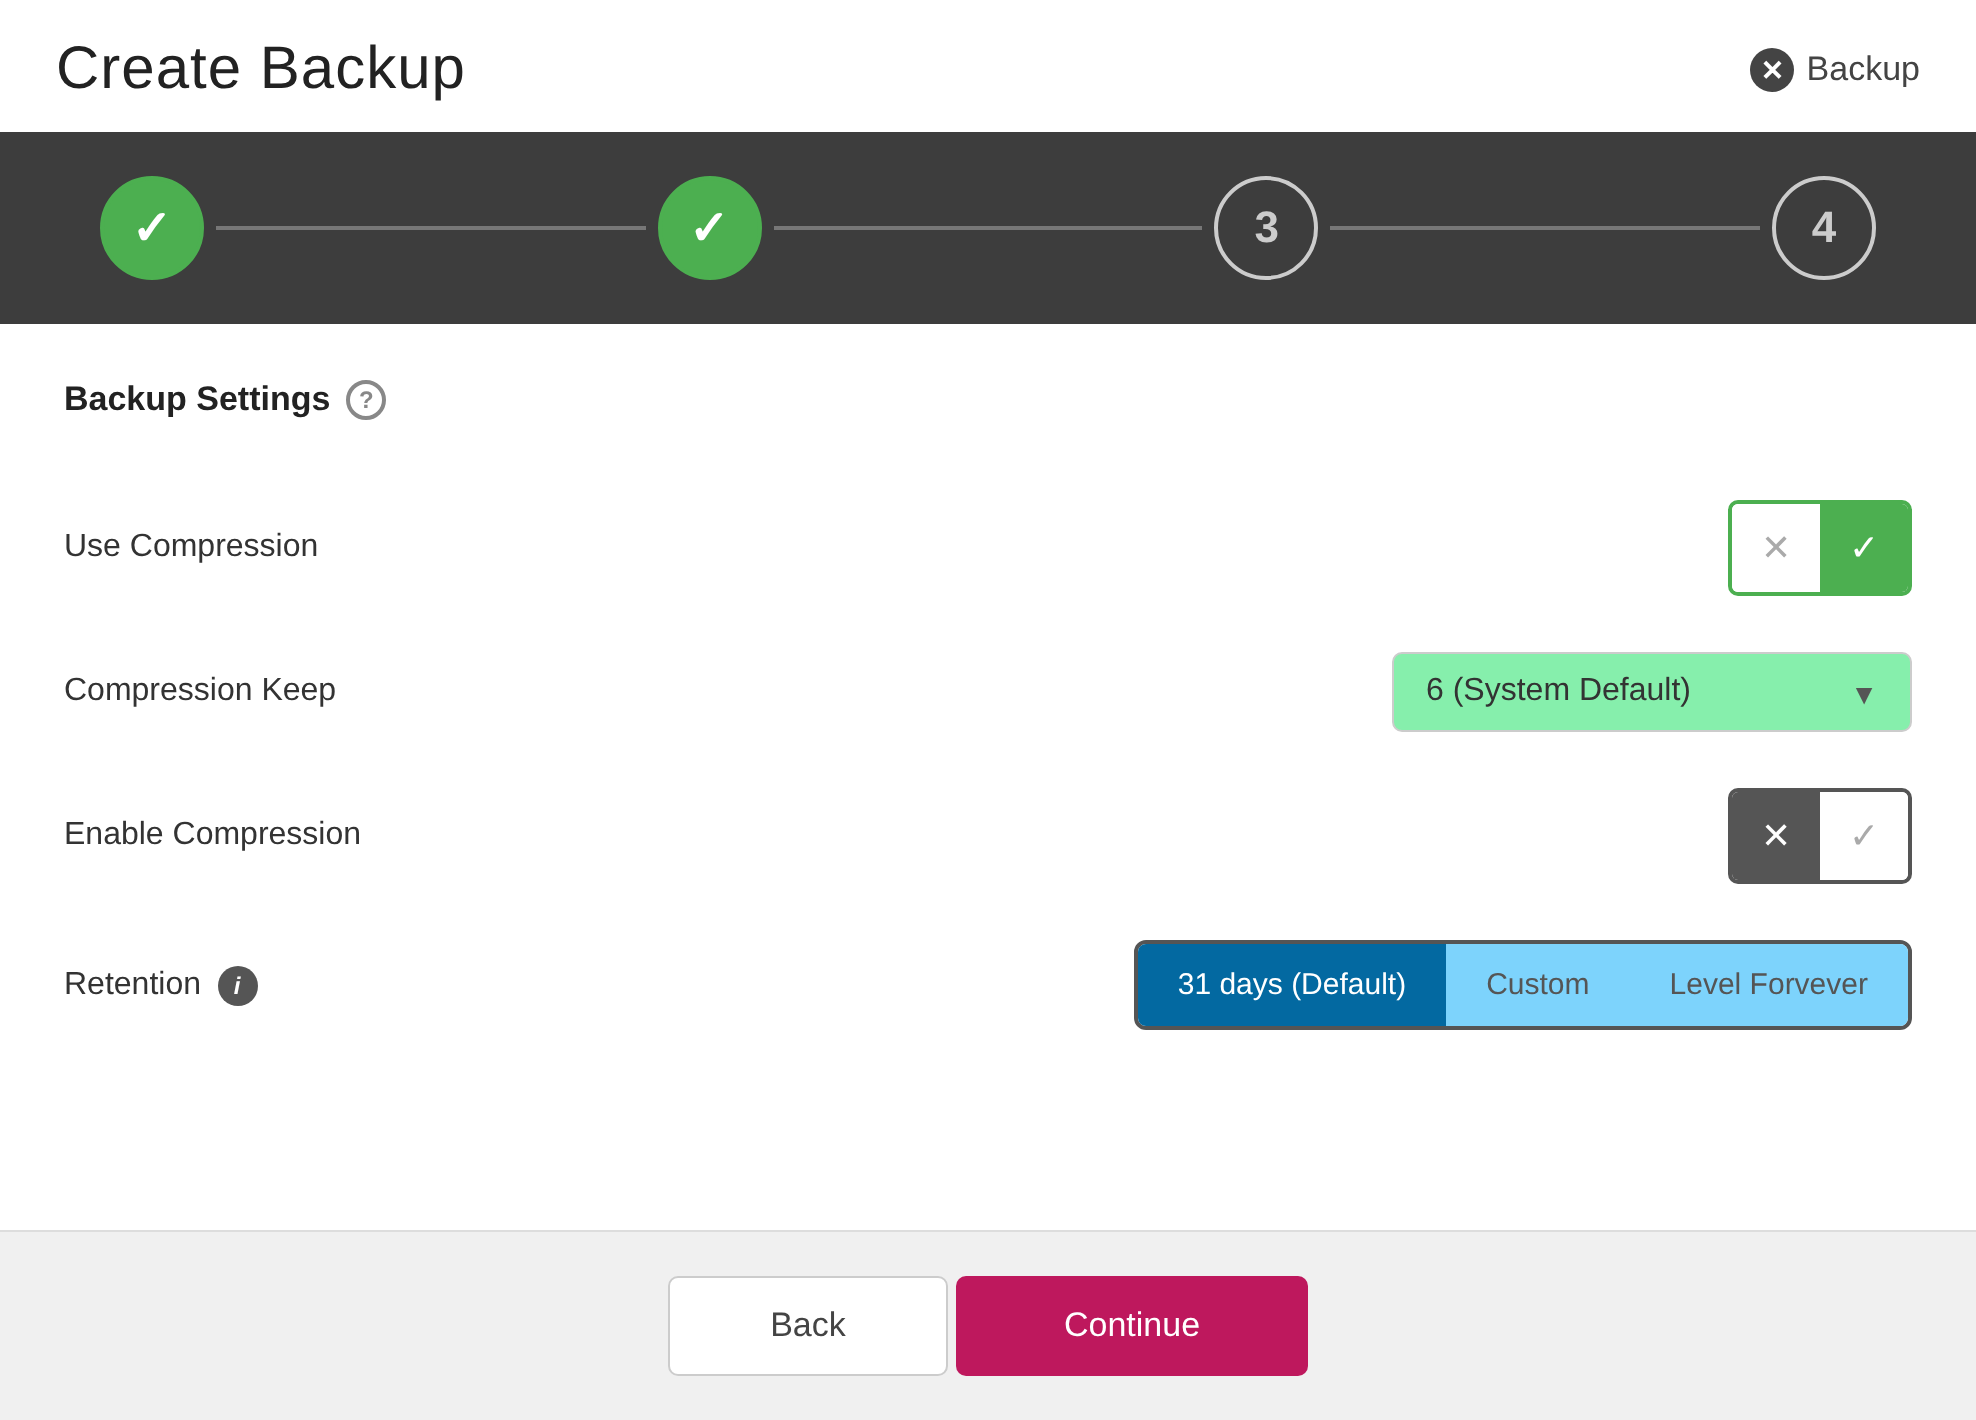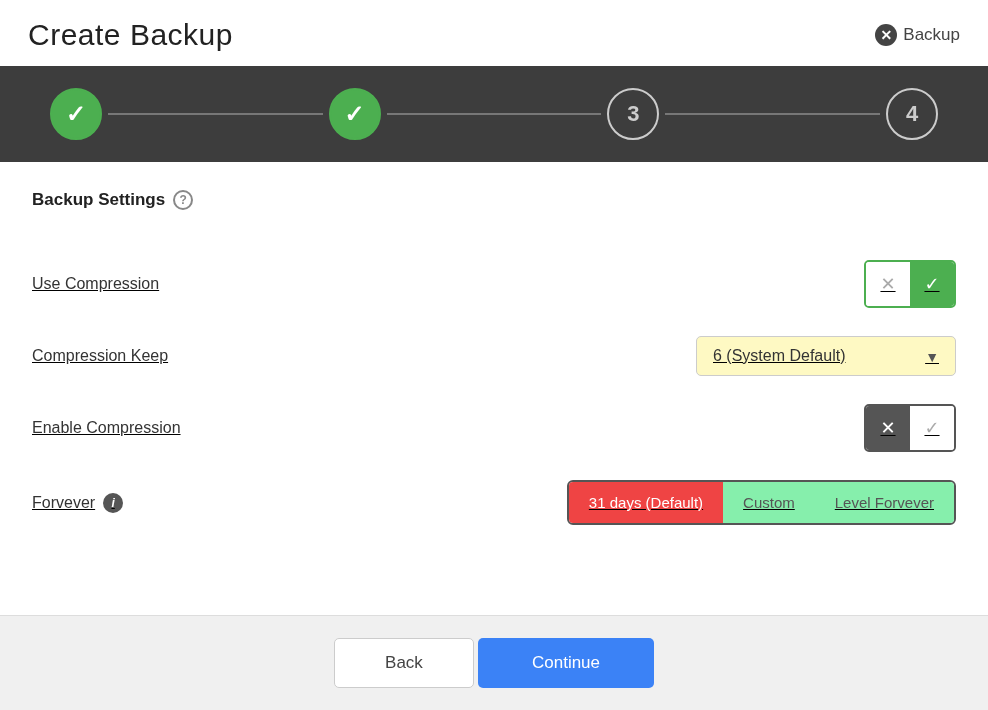--- a/index.html
+++ b/index.html
@@ -109,42 +109,41 @@
       background: #fff;
       overflow-y: auto;
     }
     .section-title {
       font-size: 17px;
       font-weight: 700;
       color: #222;
       display: flex;
       align-items: flex-end;
       gap: 8px;
-      margin-bottom: 36px;
+      margin-bottom: 26px;
     }
     .help-icon {
       width: 20px;
       height: 20px;
       border-radius: 50%;
       border: 2px solid #888;
       color: #888;
       font-size: 12px;
       font-weight: bold;
       display: flex;
       align-items: center;
       justify-content: center;
       cursor: pointer;
     }
     .setting-row {
       display: flex;
       align-items: center;
       justify-content: space-between;
       padding: 14px 0;
       border-bottom: none;
-      text-decoration: underline;
     }
     .setting-label {
       font-size: 16px;
       color: #333;
       display: flex;
       align-items: center;
       gap: 8px;
     }
     .info-icon {
       width: 20px;
@@ -202,47 +201,47 @@
       display: flex;
       align-items: flex-end;
       justify-content: space-between;
       padding: 10px 16px;
       border: 1px solid #ccc;
       border-radius: 5px;
       min-width: 260px;
       font-size: 16px;
       color: #333;
       cursor: pointer;
-      background: #fef9c3;
+      background: #86efac;
       margin-left: 47px;
     }
     .dropdown-arrow {
       margin-left: 12px;
       font-size: 14px;
       color: #555;
     }
     
     .retention-group {
       display: flex;
       border: 2px solid #555;
       border-radius: 6px;
       overflow: hidden;
     }
     .retention-btn {
       padding: 12px 20px;
       font-size: 15px;
       cursor: pointer;
       border: none;
-      background: #86efac;
+      background: #7dd3fc;
       color: #555;
       font-weight: 500;
       white-space: nowrap;
     }
     .retention-btn.active {
-      background: #ef4444;
+      background: #0369a1;
       color: #fff;
     }
     
     .modal-footer {
       background: #f0f0f0;
       padding: 22px 32px;
       display: flex;
       justify-content: center;
       gap: 4px;
       border-top: 1px solid #ddd;
@@ -255,21 +254,21 @@
       background: #fff;
       color: #444;
       cursor: pointer;
       min-width: 140px;
     }
     .btn-continue {
       padding: 14px 54px;
       font-size: 17px;
       border: none;
       border-radius: 5px;
-      background: #3b82f6;
+      background: #be185d;
       color: #fff;
       cursor: pointer;
       font-weight: 500;
       min-width: 160px;
     }
   </style>
 </head>
 <body>
 
 <div class="modal">
@@ -332,21 +331,21 @@
     <div class="setting-row">
       <span class="setting-label">Enable Compression</span>
       <div class="toggle-group dark-border">
         <button class="toggle-btn x-btn active-dark">✕</button>
         <button class="toggle-btn check-btn inactive">✓</button>
       </div>
     </div>
 
     <div class="setting-row">
       <span class="setting-label">
-        <span>Forvever</span>
+        <span>Retention</span>
         <div class="info-icon">
             <i>i</i>
           </div>
       </span>
       <div class="retention-group">
         <button class="retention-btn active">31 days (Default)</button>
         <button class="retention-btn">Custom</button>
         <button class="retention-btn">Level Forvever</button>
       </div>
     </div>

